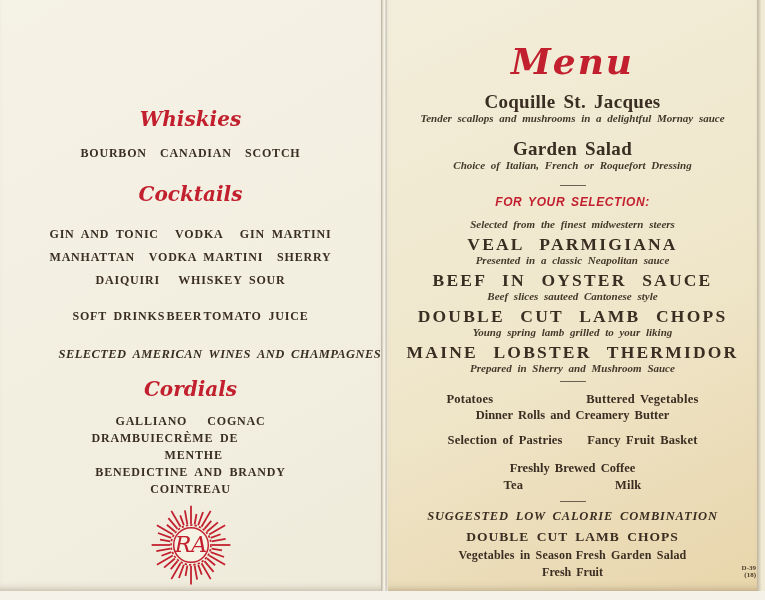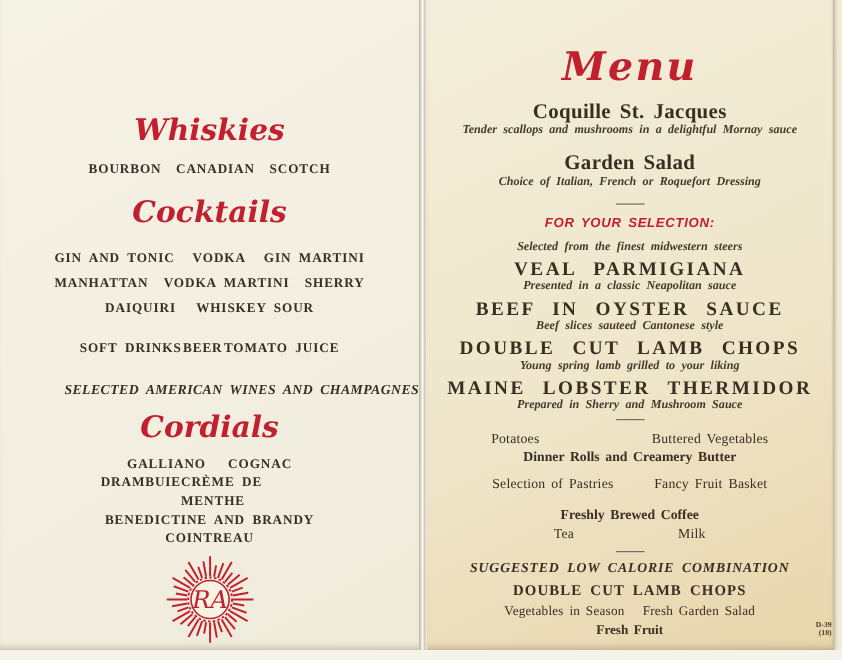--- a/index.html
+++ b/index.html
@@ -37,21 +37,21 @@
     font-family:"DejaVu Serif", serif;font-style:italic;font-weight:bold;
     color:#c2202e;text-align:center;
   }
   .caps-item{
     font-weight:bold;font-size:12px;letter-spacing:.8px;word-spacing:3px;color:#3a2e22;
   }
   .dash{width:26px;border:0;border-top:1.3px solid #6b6054;margin:0 auto;}
 
   
   .page-left .inner{padding-top:103px;}
-  .lp-heading{font-size:27px;line-height:32px;}
+  .lp-heading{font-size:20px;line-height:32px;}
   .row{display:flex;justify-content:space-between;margin:0 auto;}
   .row-whiskies{width:220px;margin-top:11px;}
   .row-cocktails{width:282px;margin-top:5px;line-height:18px;}
   .row-cocktails-first{margin-top:15px;}
   .row-cocktails-last{width:190px;}
   .cocktails-head{margin-top:17px;}
   .row-drinks{width:236px;margin-top:20px;}
   .wines-note{
     margin-top:23px;text-align:right;font-style:italic;font-weight:bold;
     font-size:12.5px;letter-spacing:.4px;word-spacing:3px;
@@ -75,21 +75,21 @@
   .divider1{margin-top:13px;}
   .selection-label{
     margin-top:9px;text-align:center;color:#c2202e;
     font-family:"Liberation Sans", sans-serif;font-weight:bold;font-style:italic;
     font-size:12px;letter-spacing:.6px;word-spacing:2px;
   }
   .entrees{margin-top:9px;}
   .entree{text-align:center;margin-bottom:3px;}
   .entree-name{font-size:17.5px;line-height:20px;font-weight:bold;letter-spacing:2.2px;word-spacing:9px;}
   .rp-row{display:flex;justify-content:space-between;margin:0 auto;
-    font-weight:normal;font-size:12.5px;line-height:16px;letter-spacing:.2px;word-spacing:2px;text-align:right;}
+    font-weight:bold;font-size:12.5px;line-height:16px;letter-spacing:.2px;word-spacing:2px;text-align:right;}
   .divider2{margin-top:6px;}
   .row-sides{width:252px;margin-top:9px;}
   .center-line{text-align:center;font-weight:bold;font-size:12.5px;line-height:16px;word-spacing:2px;}
   .row-pastries{width:250px;margin-top:9px;}
   .coffee-line{margin-top:12px;}
   .row-teamilk{width:138px;margin-top:1px;}
   .divider3{margin-top:8px;}
   .lowcal-heading{
     margin-top:7px;text-align:center;font-style:italic;font-weight:bold;
     font-size:12.5px;letter-spacing:.8px;word-spacing:3px;

